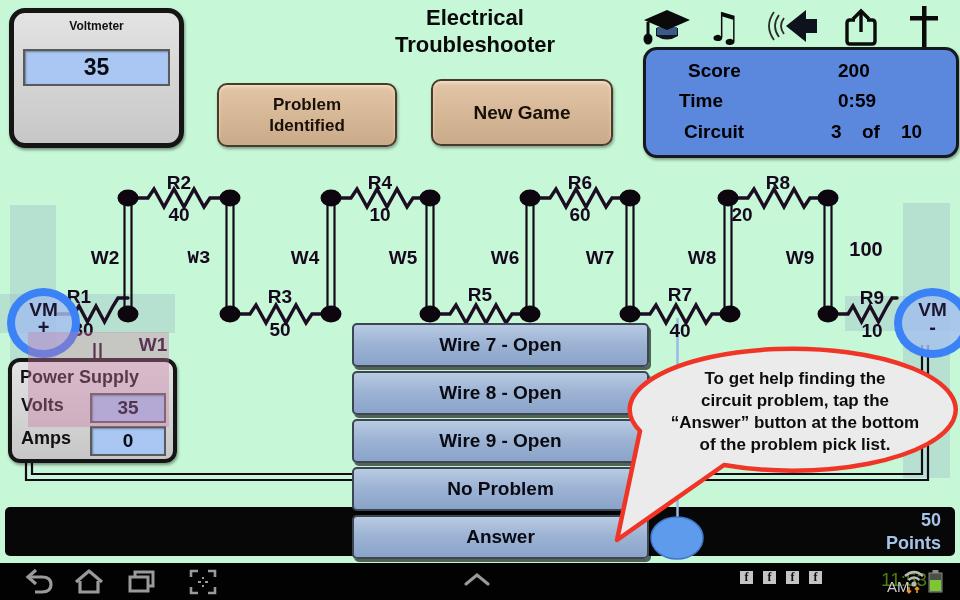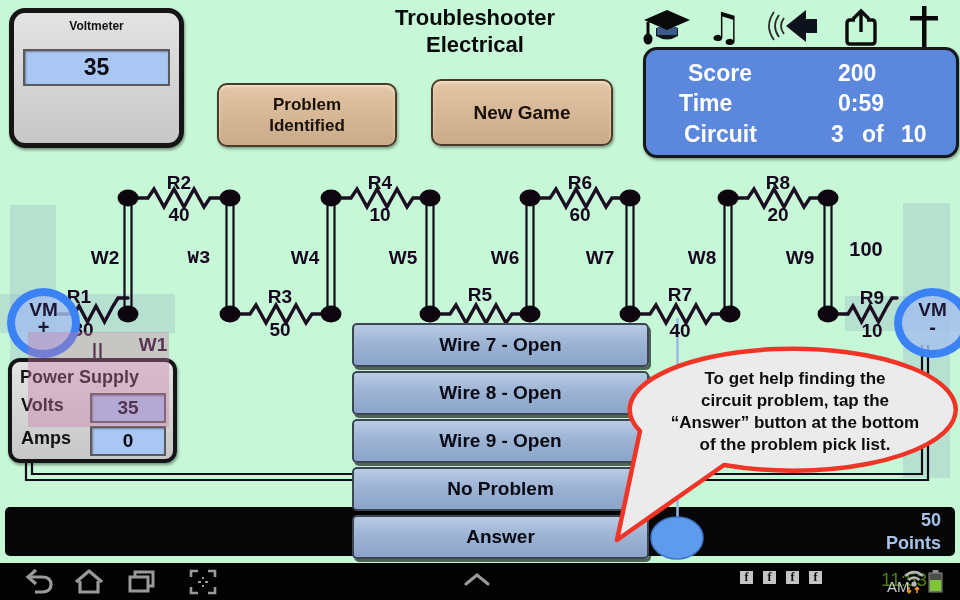--- a/index.html
+++ b/index.html
@@ -18,21 +18,21 @@
   .bluefield{position:absolute;background:#a9c7f2;border:2px solid #5a5a5a;
              box-shadow:inset 1px 1px 2px rgba(0,0,0,.35);display:flex;align-items:center;
              justify-content:center;font-weight:bold;color:#0a0a14;}
   
   .btn-tan{position:absolute;background:linear-gradient(#e3c6a6,#c9aa89);border:2px solid #4a3a28;
            border-radius:10px;display:flex;align-items:center;justify-content:center;text-align:center;
            font-weight:bold;color:#180f06;z-index:4;box-shadow:inset 0 2px 3px #f2dfc8, 1px 2px 3px rgba(0,0,0,.35);}
   
   #score-panel{position:absolute;left:643px;top:47px;width:310px;height:105px;background:#5b87dd;
                border:3px solid #15181c;border-radius:14px;z-index:4;box-shadow:1px 2px 3px rgba(0,0,0,.35);}
-  #score-panel span{position:absolute;font-weight:bold;font-size:23px;color:#ffffff;}
+  #score-panel span{position:absolute;font-weight:bold;font-size:19px;color:#000000;}
   
   .vm{position:absolute;border:8px solid #3b82f6;border-radius:50%;
       background:rgba(165,193,238,.82);z-index:4;text-align:center;}
   .vm .vm-name{display:block;font-weight:bold;font-size:19px;color:#1c1430;margin-top:4px;line-height:19px;}
   .vm .vm-sign{display:block;font-weight:bold;font-size:20px;color:#1c1430;line-height:16px;}
   
   .pick{position:absolute;left:352px;width:293px;height:40px;z-index:7;
         background:linear-gradient(180deg,#b9cbe4 0%,#9db4d4 45%,#8aa3c8 100%);
         border:2px solid #3c4652;border-radius:5px;box-shadow:2px 3px 0 rgba(0,0,0,.6);
         display:flex;align-items:center;justify-content:center;
@@ -156,21 +156,21 @@
     <line x1="677.5" y1="318" x2="677.5" y2="507" stroke="#9db9e6" stroke-width="2.5"></line>
   </svg>
 
   <div class="clabel" style="left:179px;top:172px;">R2</div>
   <div class="clabel" style="left:179px;top:204px;">40</div>
   <div class="clabel" style="left:380px;top:172px;">R4</div>
   <div class="clabel" style="left:380px;top:204px;">10</div>
   <div class="clabel" style="left:580px;top:172px;">R6</div>
   <div class="clabel" style="left:580px;top:204px;">60</div>
   <div class="clabel" style="left:778px;top:172px;">R8</div>
-  <div class="clabel" style="left:778px;top:204px;">20</div>
+  <div class="clabel" style="left:742px;top:204px;">20</div>
   <div class="clabel" style="left:79px;top:286px;">R1</div>
   <div class="clabel" style="left:83px;top:319px;">30</div>
   <div class="clabel" style="left:280px;top:286px;">R3</div>
   <div class="clabel" style="left:280px;top:319px;">50</div>
   <div class="clabel" style="left:480px;top:284px;">R5</div>
   <div class="clabel" style="left:680px;top:284px;">R7</div>
   <div class="clabel" style="left:680px;top:320px;">40</div>
   <div class="clabel" style="left:872px;top:287px;">R9</div>
   <div class="clabel" style="left:872px;top:320px;">10</div>
   <div class="clabel" style="left:153px;top:334px;">W1</div>
@@ -192,22 +192,22 @@
     <span class="vm-name">VM</span>
     <span class="vm-sign">-</span>
   </div>
 
   <div class="graybox" style="left:9px;top:8px;width:165px;height:130px;">
     <div style="text-align:center;font-weight:bold;font-size:12px;color:#111;margin-top:6px;">Voltmeter</div>
     <div class="bluefield" style="left:9px;top:36px;width:143px;height:33px;font-size:23px;">35</div>
   </div>
 
   <div class="abs" style="left:345px;top:4px;width:260px;text-align:center;font-weight:bold;font-size:22px;line-height:27px;color:#0a0a0a;z-index:4;">
+    <div>Electrical</div>
     <div>Troubleshooter</div>
-    <div>Electrical</div>
   </div>
 
   <div class="btn-tan" style="left:217px;top:83px;width:176px;height:60px;font-size:17px;line-height:21px;">
     <span style="width:110px;">Problem Identified</span>
   </div>
   <div class="btn-tan" style="left:431px;top:79px;width:178px;height:63px;font-size:19px;">
     <span>New Game</span>
   </div>
 
   <div class="abs" style="left:640px;top:4px;width:300px;height:46px;z-index:4;">

